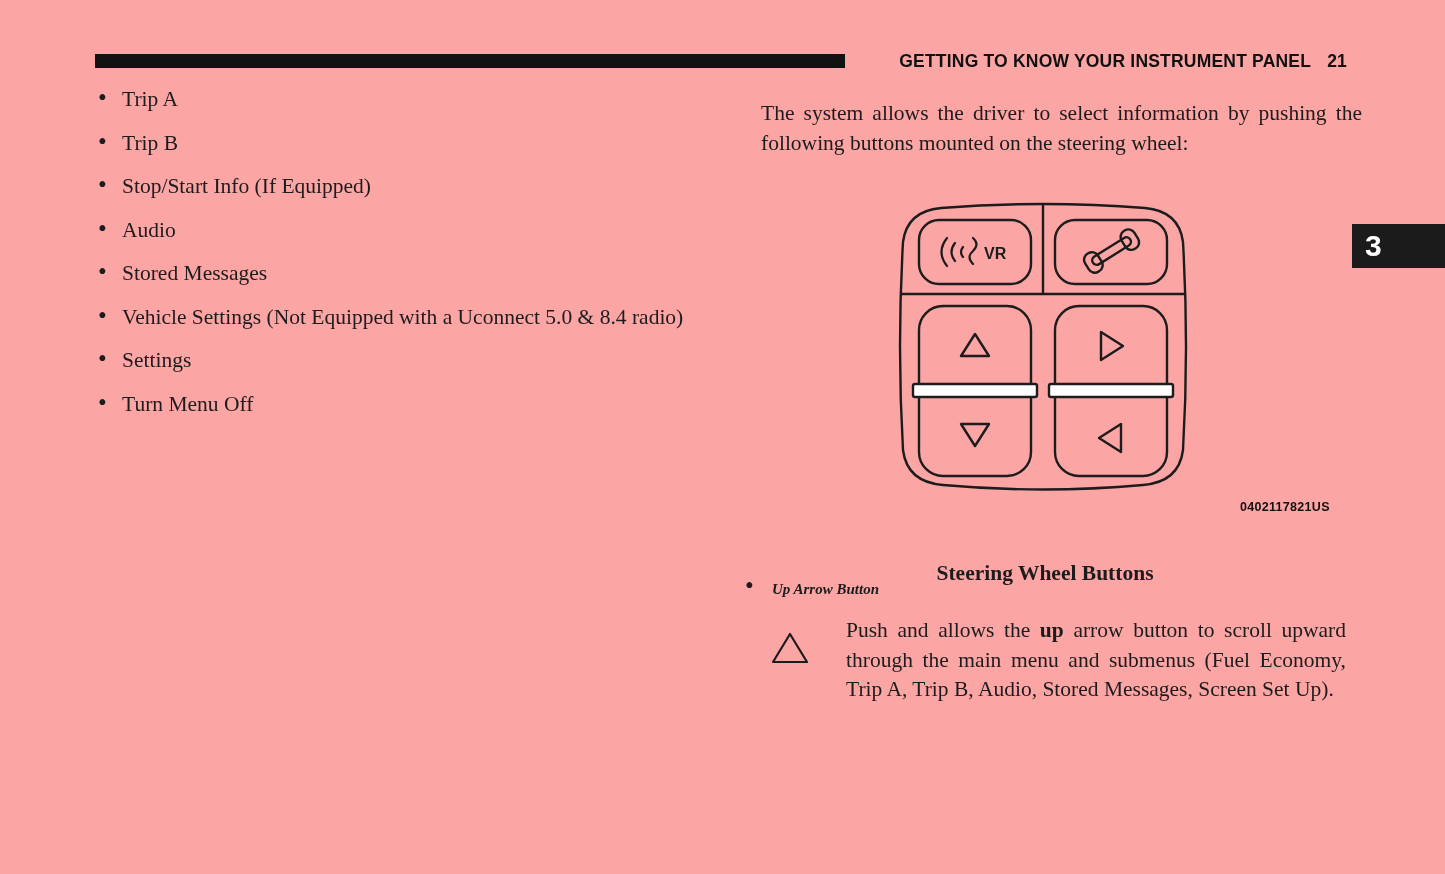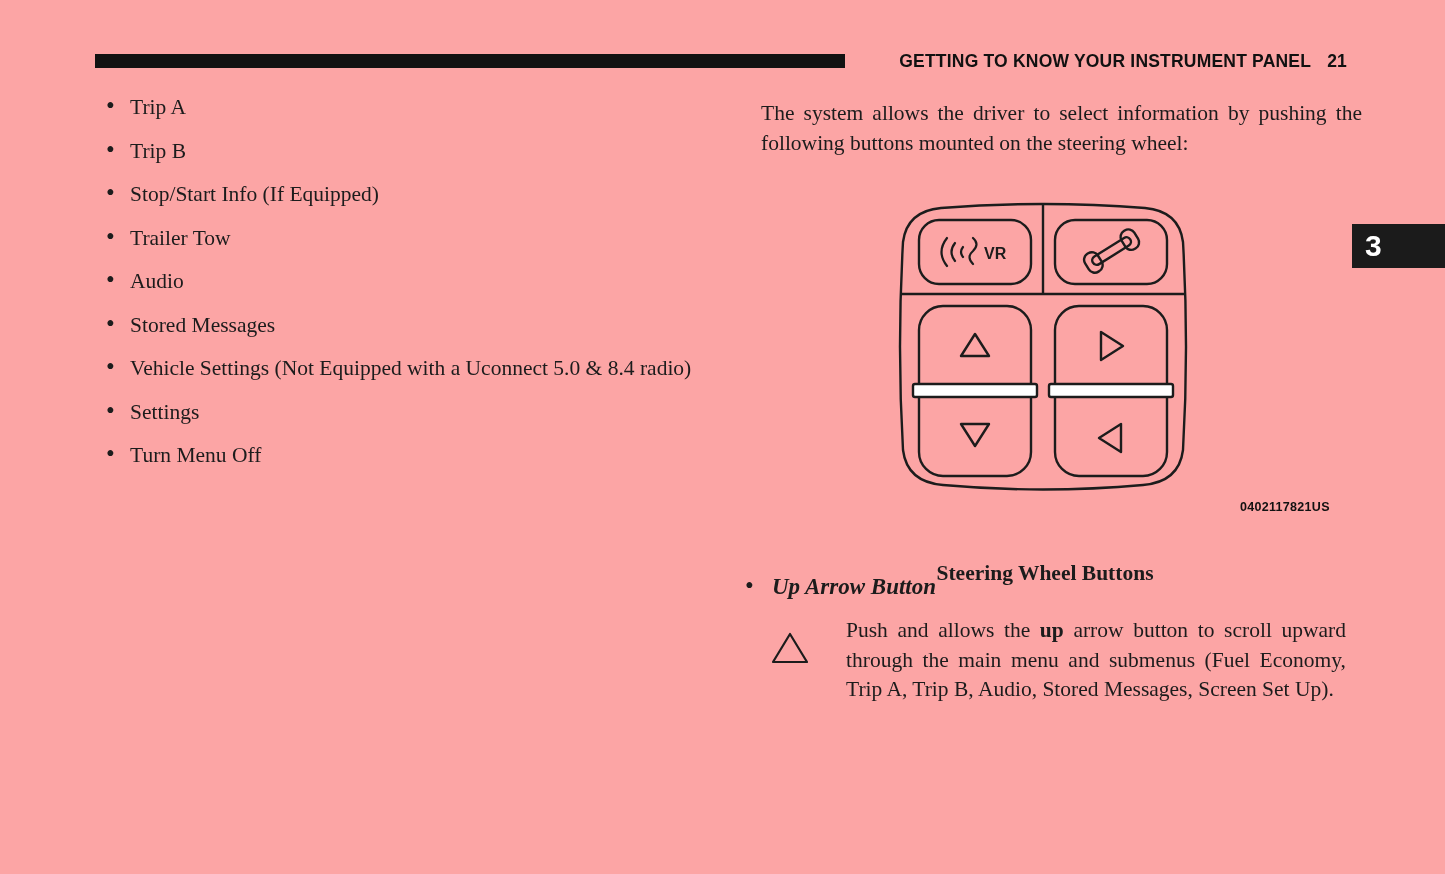--- a/index.html
+++ b/index.html
@@ -42,21 +42,21 @@
     font-family: "Liberation Sans", sans-serif;
     font-weight: bold; font-size: 30px;
     display: flex; align-items: center;
     padding-left: 13px;
   }
 
   
   .menu-list {
     position: absolute; left: 98px; top: 84px;
     width: 586px;
-    margin: 8px; padding: 0;
+    margin: 0; padding: 0;
     list-style: none;
     font-size: 21.5px;
   }
   .menu-list li {
     position: relative;
     padding-left: 24px;
     line-height: 30px;
     margin-bottom: 13.5px;
   }
   .menu-list li::before {
@@ -97,21 +97,21 @@
   }
   .up-arrow-item::before {
     content: "\2022";
     position: absolute; left: 0; top: -1px;
     font-size: 25px;
   }
   .up-arrow-heading {
     display: inline;
     margin: 0;
     font-weight: bold; font-style: italic;
-    font-size: 23px;
+    font-size: 15px;
   }
   .tri-glyph {
     position: absolute; left: 771px; top: 631px;
     width: 38px; height: 34px;
   }
   .desc-para {
     position: absolute; left: 846px; top: 616px;
     width: 500px;
     margin: 0;
     font-size: 21.5px; line-height: 29.5px;
@@ -131,21 +131,20 @@
   </div>
 
   <div class="chapter-tab">
     <span>3</span>
   </div>
 
   <ul class="menu-list">
     <li>Trip A</li>
     <li>Trip B</li>
     <li>Stop/Start Info (If Equipped)</li>
-    <li>Trailer Tow</li>
     <li>Audio</li>
     <li>Stored Messages</li>
     <li>Vehicle Settings (Not Equipped with a Uconnect 5.0 &amp; 8.4 radio)</li>
     <li>Settings</li>
     <li>Turn Menu Off</li>
   </ul>
 
   <p class="intro-para">The system allows the driver to select information by pushing the following buttons mounted on the steering wheel:</p>
 
   <svg class="wheel-figure" viewBox="0 0 300 300">

